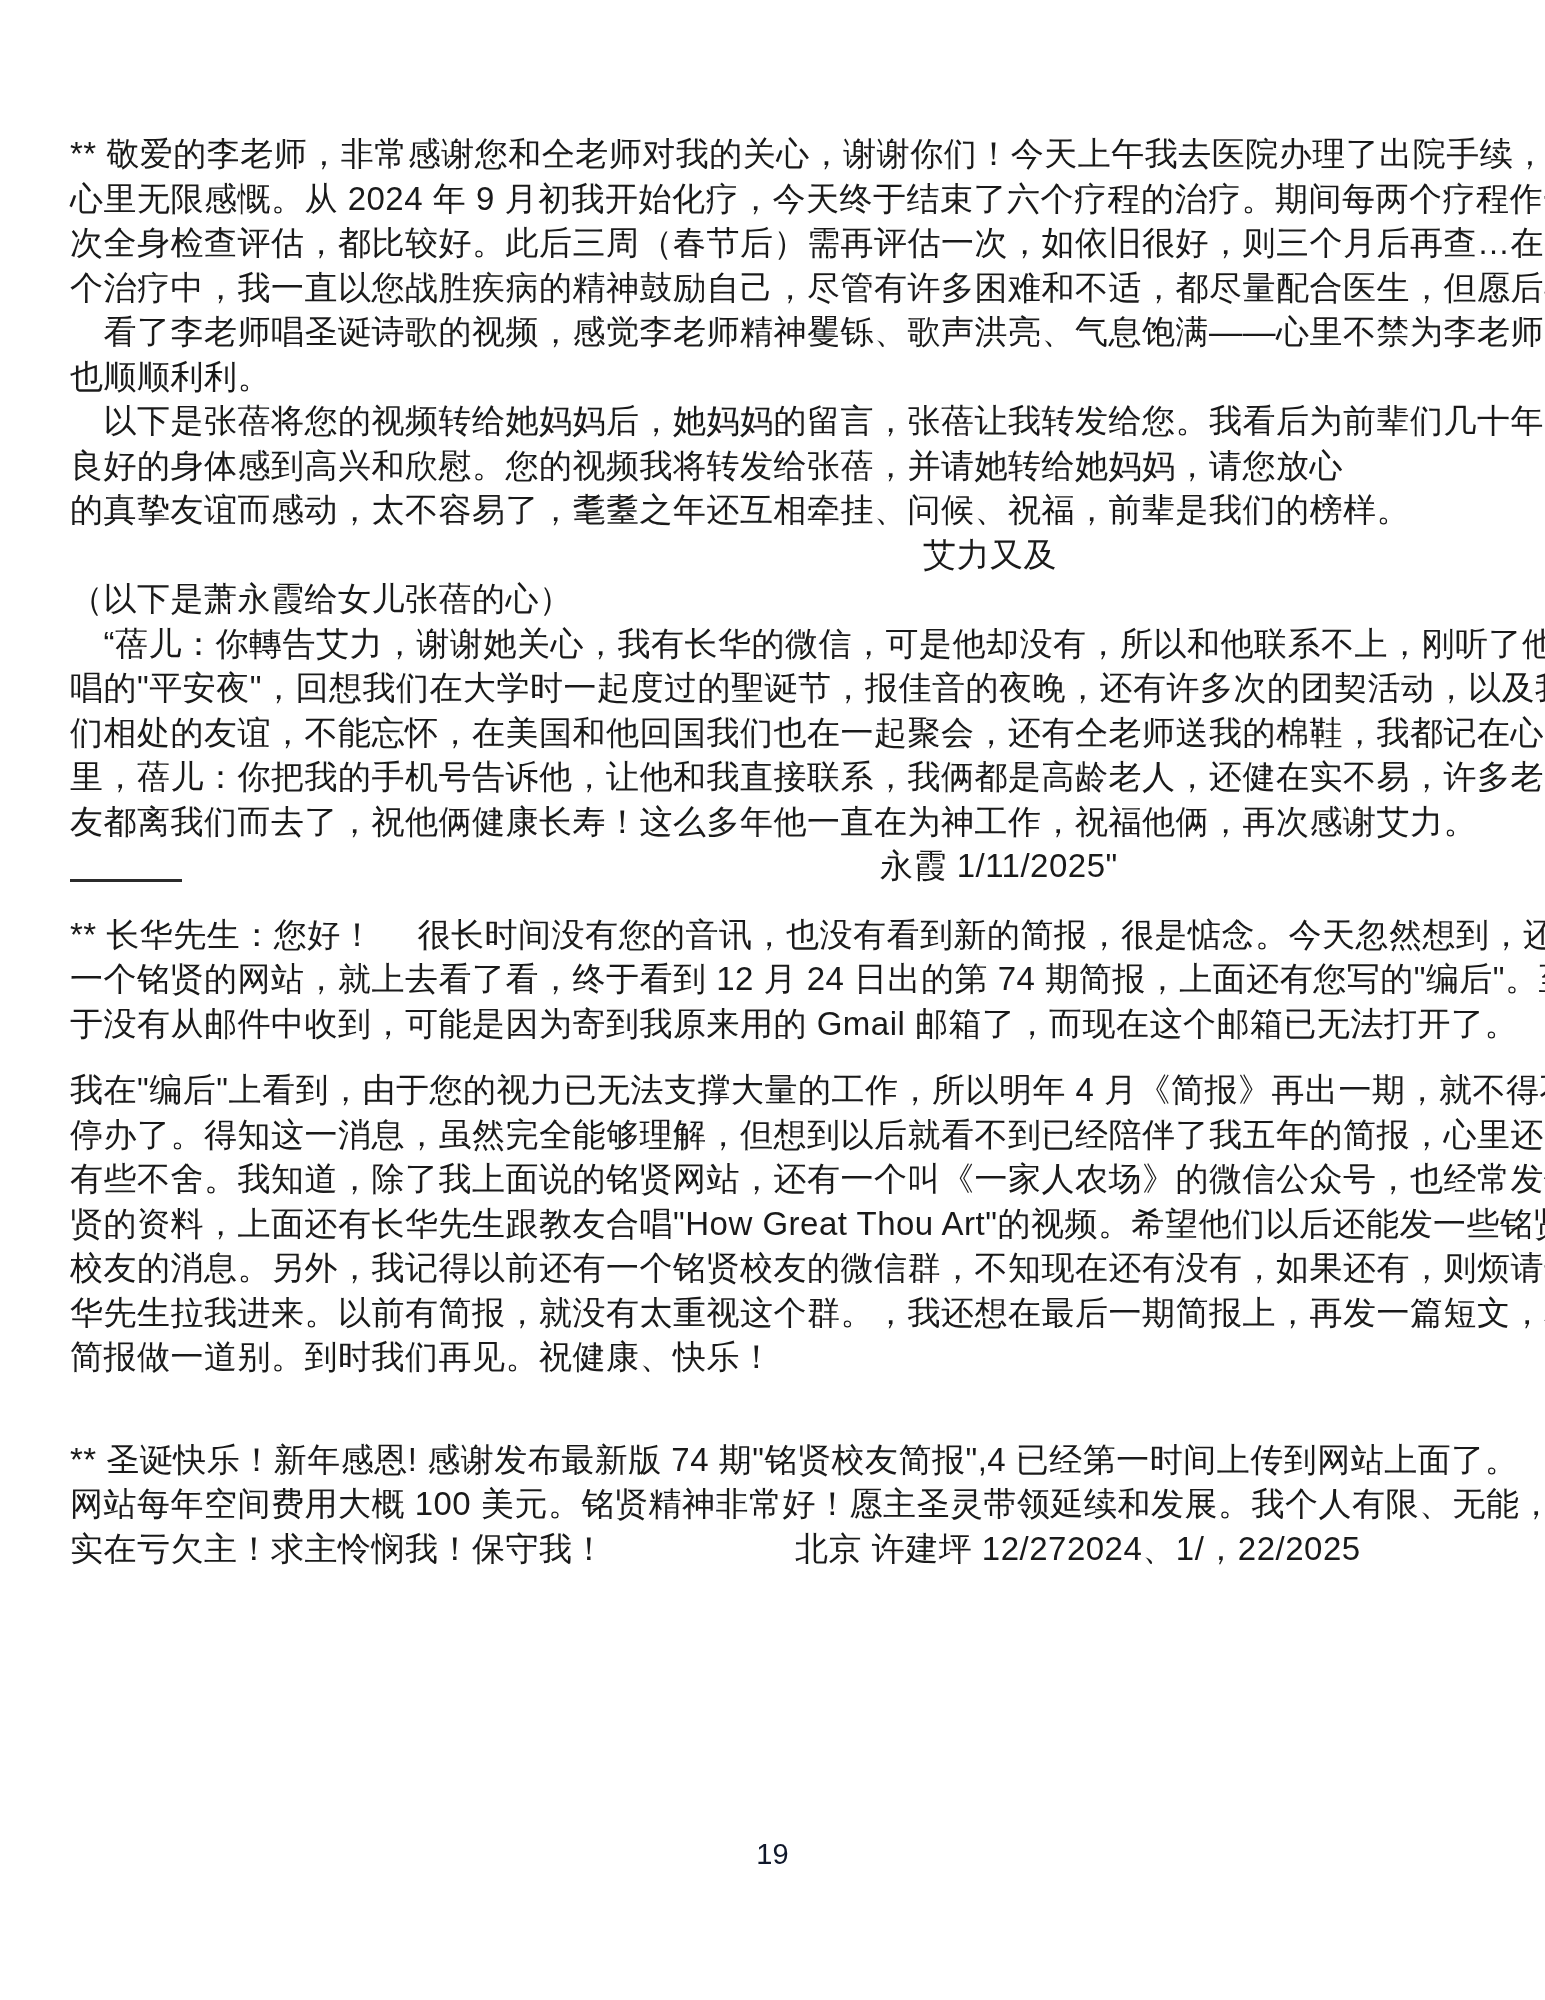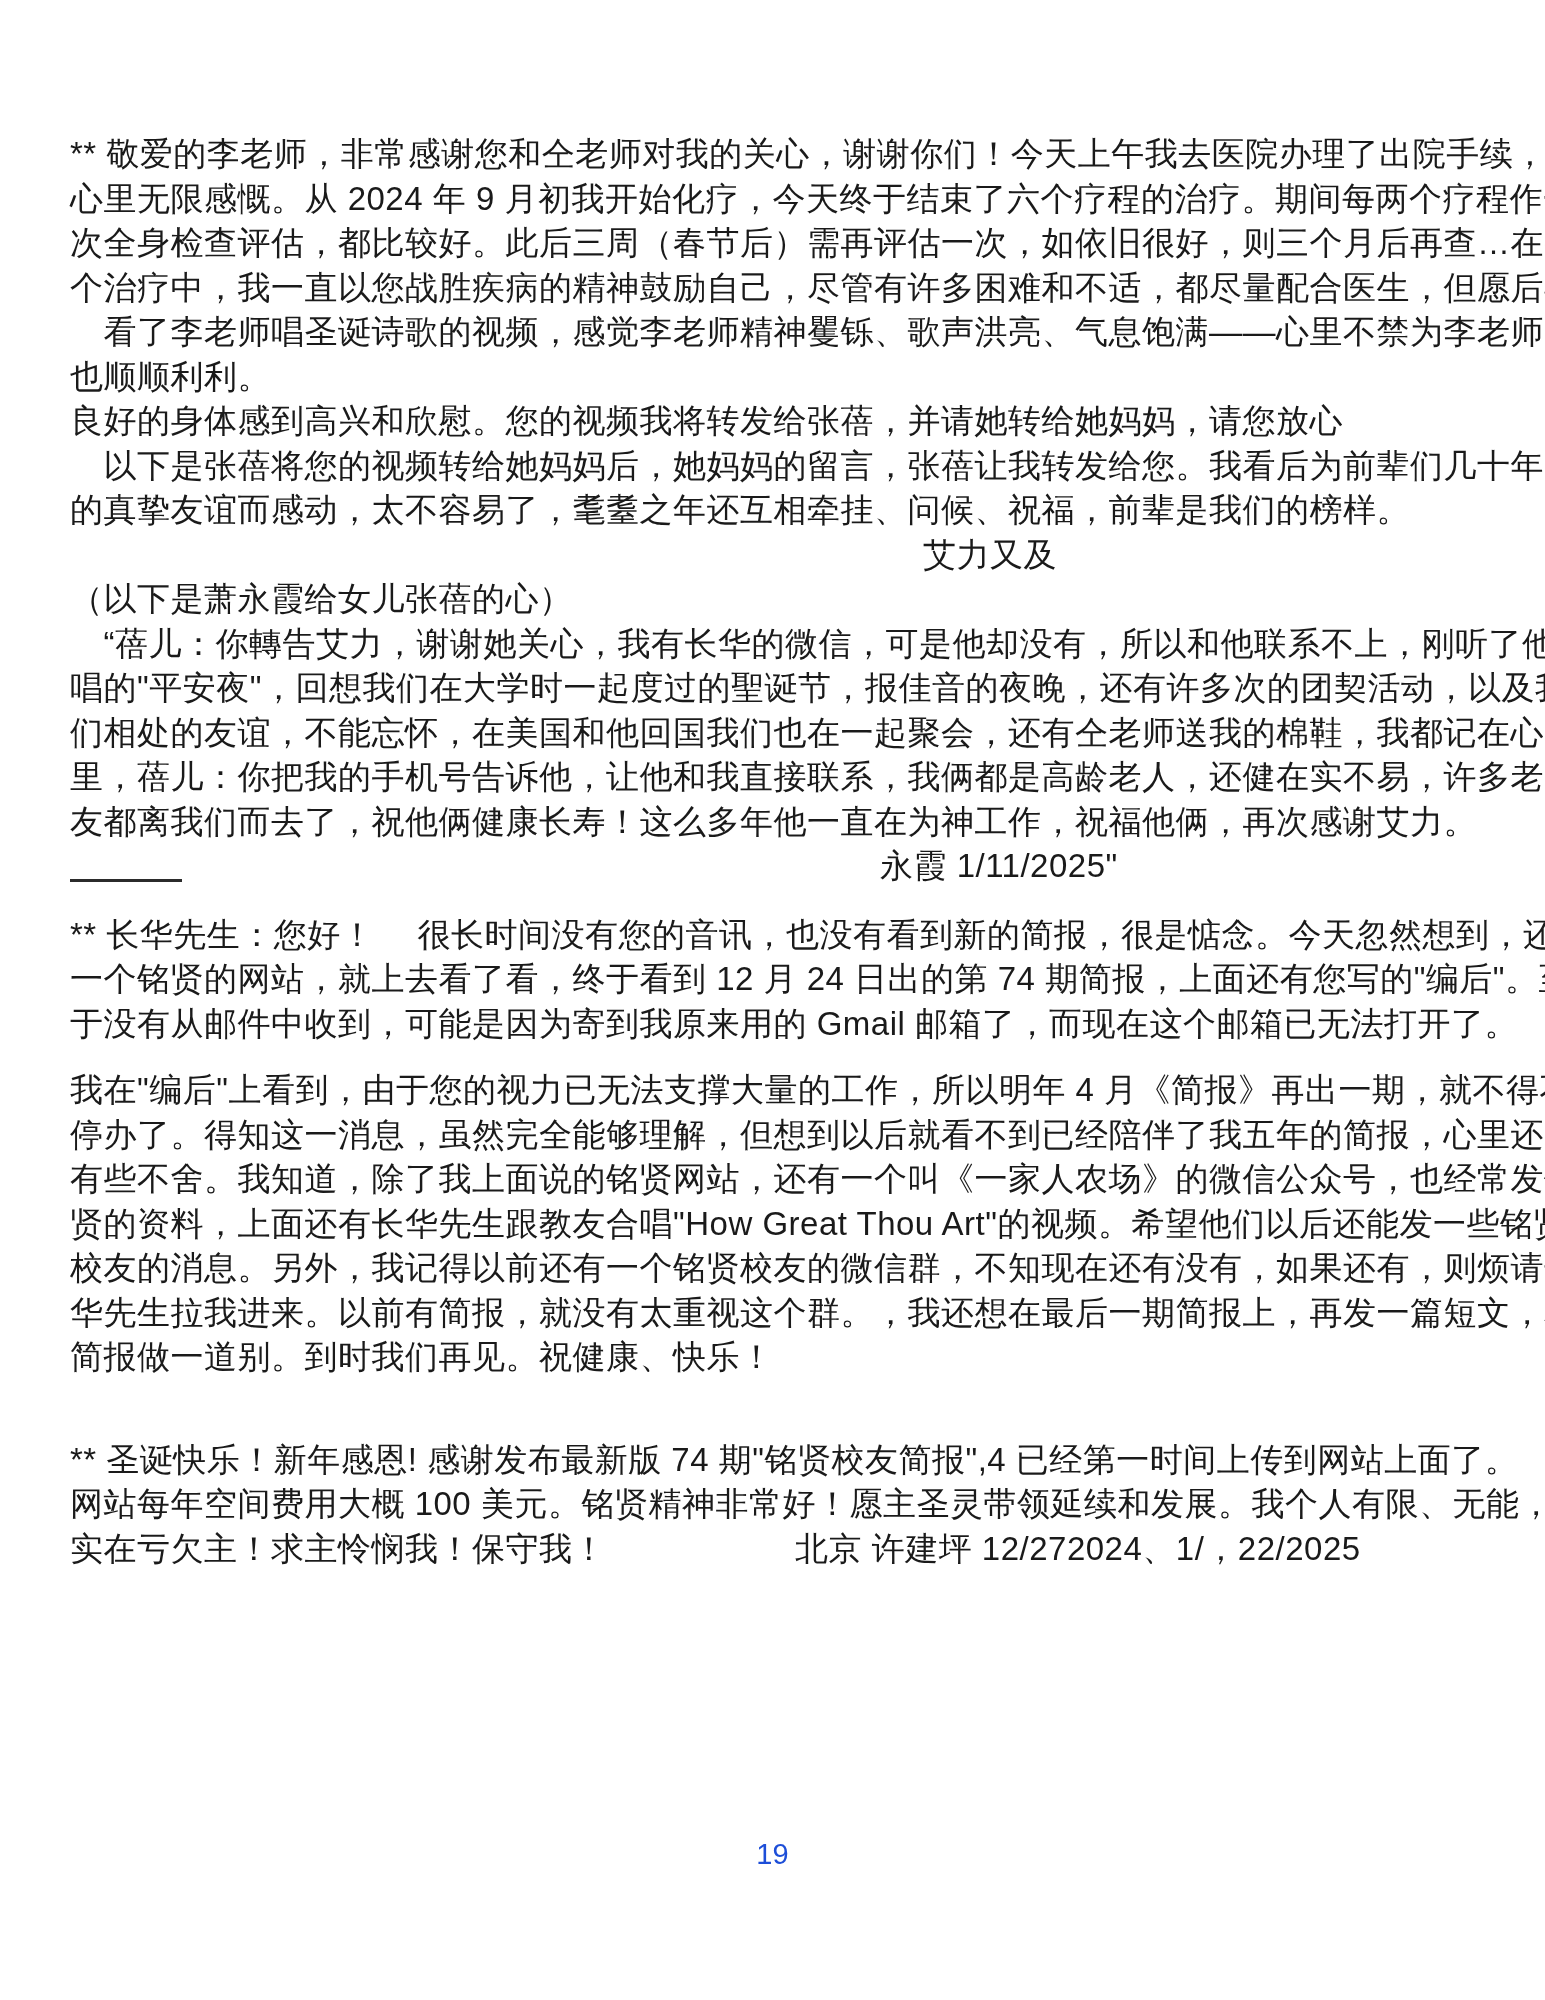--- a/index.html
+++ b/index.html
@@ -36,36 +36,36 @@
   .abs-right { position: absolute; top: 0; text-align: center; }
   .spacer { width: 100%; }
   .page-number {
     position: absolute;
     left: 0;
     right: 0;
     top: 1836px;
     text-align: center;
     font-size: 29px;
     line-height: 36px;
-    color: #1d4ed8;
+    color: #0f172a;
   }
 </style>
 </head>
 <body>
 
 <div class="page">
   <div class="content">
       <div class="line justify">** 敬爱的李老师，非常感谢您和仝老师对我的关心，谢谢你们！今天上午我去医院办理了出院手续，</div>
       <div class="line justify">心里无限感慨。从 2024 年 9 月初我开始化疗，今天终于结束了六个疗程的治疗。期间每两个疗程作一</div>
       <div class="line justify">次全身检查评估，都比较好。此后三周（春节后）需再评估一次，如依旧很好，则三个月后再查…在整</div>
       <div class="line justify">个治疗中，我一直以您战胜疾病的精神鼓励自己，尽管有许多困难和不适，都尽量配合医生，但愿后期</div>
       <div class="line justify">　看了李老师唱圣诞诗歌的视频，感觉李老师精神矍铄、歌声洪亮、气息饱满——心里不禁为李老师</div>
       <div class="line left">也顺顺利利。</div>
+      <div class="line justify">　以下是张蓓将您的视频转给她妈妈后，她妈妈的留言，张蓓让我转发给您。我看后为前辈们几十年</div>
       <div class="line left">良好的身体感到高兴和欣慰。您的视频我将转发给张蓓，并请她转给她妈妈，请您放心</div>
-      <div class="line justify">　以下是张蓓将您的视频转给她妈妈后，她妈妈的留言，张蓓让我转发给您。我看后为前辈们几十年</div>
       <div class="line left">的真挚友谊而感动，太不容易了，耄耋之年还互相牵挂、问候、祝福，前辈是我们的榜样。</div>
       <div class="line left"><span style="margin-left: 853px;">艾力又及</span></div>
       <div class="line left">（以下是萧永霞给女儿张蓓的心）</div>
       <div class="line justify">　“蓓儿：你轉告艾力，谢谢她关心，我有长华的微信，可是他却没有，所以和他联系不上，刚听了他</div>
       <div class="line justify">唱的"平安夜"，回想我们在大学时一起度过的聖诞节，报佳音的夜晚，还有许多次的团契活动，以及我</div>
       <div class="line justify">们相处的友谊，不能忘怀，在美国和他回国我们也在一起聚会，还有仝老师送我的棉鞋，我都记在心</div>
       <div class="line justify">里，蓓儿：你把我的手机号告诉他，让他和我直接联系，我俩都是高龄老人，还健在实不易，许多老朋</div>
       <div class="line left">友都离我们而去了，祝他俩健康长寿！这么多年他一直在为神工作，祝福他俩，再次感谢艾力。</div>
       <div class="line left rule-line"><span class="rule" style="width: 112px;"></span><span style="margin-left: 810px;">永霞 1/11/2025"</span></div>
       <div class="spacer" style="height: 24px;"></div>

